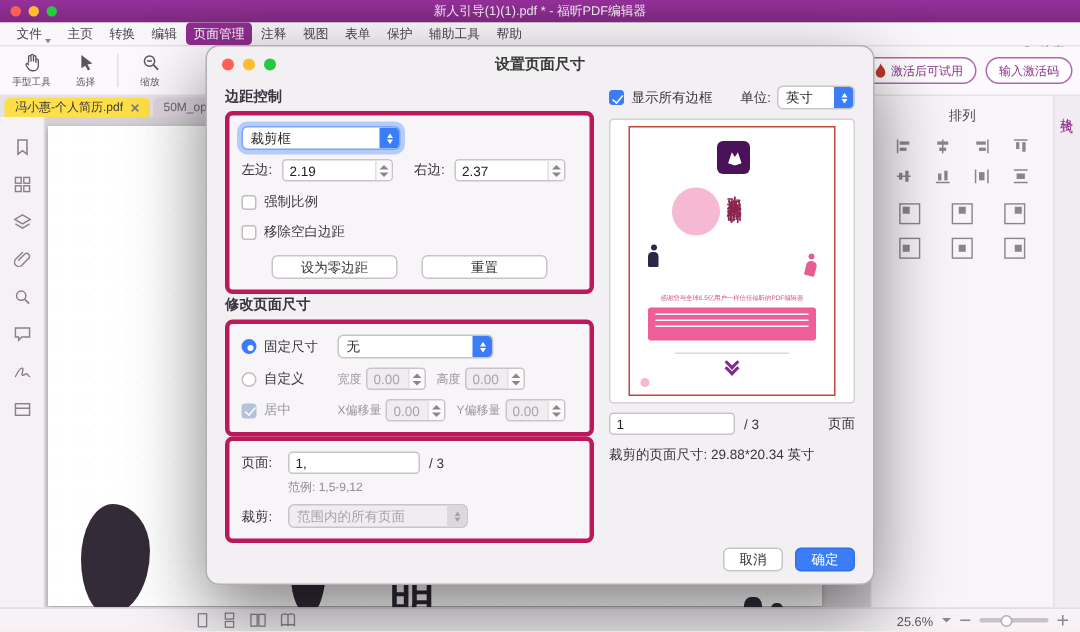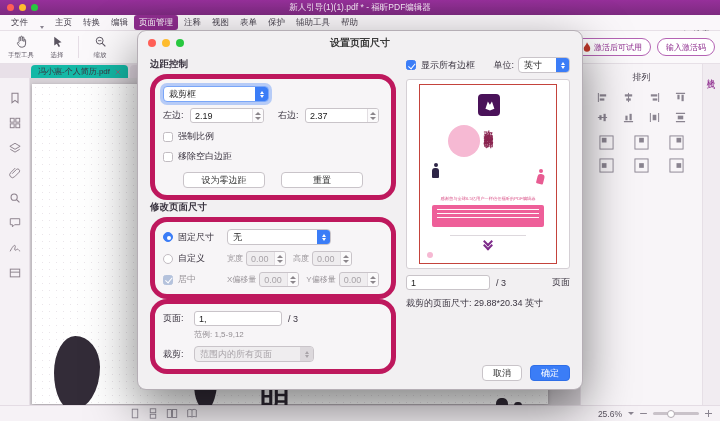--- a/index.html
+++ b/index.html
@@ -8,39 +8,39 @@
   .app{position:relative;width:720px;height:421px;background:#d6d1d6;overflow:hidden;}
 
   
   .titlebar{position:absolute;top:0;left:0;right:0;height:15px;background:linear-gradient(#96309a,#7d2a80);display:flex;align-items:center;justify-content:center;color:#f3e6f3;font-size:8.5px;}
   .lights{position:absolute;left:7px;top:4px;display:flex;gap:5px;}
   .light{width:7px;height:7px;border-radius:50%;}
   .light.red{background:#ff5f57}.light.yellow{background:#febc2e}.light.green{background:#28c840}
 
   
   .menubar{position:absolute;top:15px;left:0;right:0;height:16px;background:#faf7fa;border-bottom:1px solid #e7e0e7;display:flex;align-items:center;padding:0 6px;gap:1px;font-size:8.5px;color:#4a4450;}
-  .menu-item{padding:1.5px 5px;border-radius:3px;white-space:nowrap;display:flex;align-items:flex-end;gap:12px;}
+  .menu-item{padding:1.5px 5px;border-radius:3px;white-space:nowrap;display:flex;align-items:flex-end;gap:2px;}
   .menu-item.active{background:#8f2d8f;color:#fff;}
   .mcaret{width:0;height:0;border-left:2.5px solid transparent;border-right:2.5px solid transparent;border-top:3px solid #8a8490;}
   .menubar .spacer{flex:1;}
   .searchbox{display:flex;align-items:center;gap:3px;color:#6a6470;padding-right:4px;margin-top:24px;}
   .icon-svg{display:block;}
 
   
   .toolbar{position:absolute;top:31px;left:0;right:0;height:33px;background:#fbf9fb;border-bottom:1px solid #e7e0e7;display:flex;align-items:center;padding:0 3px;}
   .tool{width:36px;display:flex;flex-direction:column;align-items:center;gap:2px;color:#5a5460;}
   .tool .tlabel{font-size:7px;transform:scale(.92);white-space:nowrap;color:#5a5460;}
   .tb-divider{width:1px;height:22px;background:#e5dde5;margin:0 3px;}
   .activation{position:absolute;right:5px;top:7px;display:flex;gap:6px;align-items:center;}
   .pill{display:flex;align-items:center;gap:3px;border:1px solid #b463b4;color:#8f2d8f;border-radius:9px;padding:2.5px 8px;font-size:8px;background:#fff;white-space:nowrap;}
 
   
   .tabrow{position:absolute;top:64px;left:0;width:600px;height:14px;background:#e8e0e8;display:flex;align-items:flex-end;padding-left:3px;gap:2px;}
   .tab{height:13px;display:flex;align-items:center;gap:5px;padding:0 7px;font-size:8px;background:#ded4de;border-radius:4px 4px 0 0;color:#6a6470;white-space:nowrap;}
-  .tab.active{background:#14b8a6;color:#3a3440;margin-left:28px;}
+  .tab.active{background:#fde047;color:#3a3440;}
 
   
   .leftstrip{position:absolute;top:78px;left:0;width:30px;bottom:16px;background:#f5f1f5;border-right:1px solid #e5dee5;display:flex;flex-direction:column;align-items:center;padding-top:14px;gap:13px;color:#8a7f8a;}
 
   
   .canvas{position:absolute;top:78px;left:30px;width:570px;bottom:16px;background:#d6d1d6;overflow:hidden;}
   .page{position:absolute;left:2px;top:6px;width:516px;height:320px;background:#fff;box-shadow:0 1px 4px rgba(0,0,0,.25);background-image:radial-gradient(#eae5ea 0.6px, transparent 0.6px);background-size:7px 7px;}
   .ink{position:absolute;background:#332c38;}
   .ink.blob1{left:22px;top:252px;width:46px;height:74px;border-radius:46% 54% 60% 40%/50% 42% 58% 50%;}
   .ink.blob2{left:162px;top:262px;width:24px;height:64px;border-radius:40% 60% 50% 50%/60% 40% 60% 40%;}
@@ -74,21 +74,21 @@
   
   .dialog{position:absolute;left:137px;top:30px;width:446px;height:360px;background:#f2f0f2;border:1px solid #b5aeb5;border-radius:9px;box-shadow:0 18px 50px rgba(0,0,0,.5);z-index:10;}
   .dlg-titlebar{position:relative;height:24px;display:flex;align-items:center;justify-content:center;font-size:10px;font-weight:bold;color:#3a3a3a;}
   .dlg-lights{position:absolute;left:10px;top:8px;display:flex;gap:6px;}
   .dlg-light{width:8px;height:8px;border-radius:50%;}
   .dlg-body{position:absolute;top:26px;left:12px;right:12px;bottom:8px;}
   .dlg-cols{display:flex;gap:10px;}
   .col-left{width:246px;}
   .col-right{flex:1;min-width:0;}
   .sec-label{font-size:9.5px;font-weight:bold;color:#3a3440;margin:1px 0 3px;}
-  .group{background:#f7f5f7;border:5px solid #be185d;border-radius:17px;padding:7px 8px;margin-bottom:0;}
+  .group{background:#f7f5f7;border:3px solid #be185d;border-radius:5px;padding:7px 8px;margin-bottom:0;}
 
   .popup{display:flex;align-items:center;height:16px;background:#fff;border:1px solid #c9c4c9;border-radius:4px;padding-left:5px;font-size:9px;color:#2a2a2a;overflow:hidden;}
   .popup .pval{flex:1;white-space:nowrap;overflow:hidden;}
   .pbtn{width:13px;align-self:stretch;background:#3b7df7;display:flex;flex-direction:column;align-items:center;justify-content:center;gap:1px;flex:none;}
   .pbtn .cu{width:0;height:0;border-left:2.5px solid transparent;border-right:2.5px solid transparent;border-bottom:3px solid #fff;}
   .pbtn .cd{width:0;height:0;border-left:2.5px solid transparent;border-right:2.5px solid transparent;border-top:3px solid #fff;}
   .popup.focused{box-shadow:0 0 0 3px rgba(59,125,247,.35);border-color:#7aa6f8;}
   .popup.disabled{background:#efedef;color:#a8a3a8;gap:18px;}
   .popup.disabled .pbtn{background:#dcd8dc;}
   .popup.disabled .pbtn .cu{border-bottom-color:#a8a3a8;}

